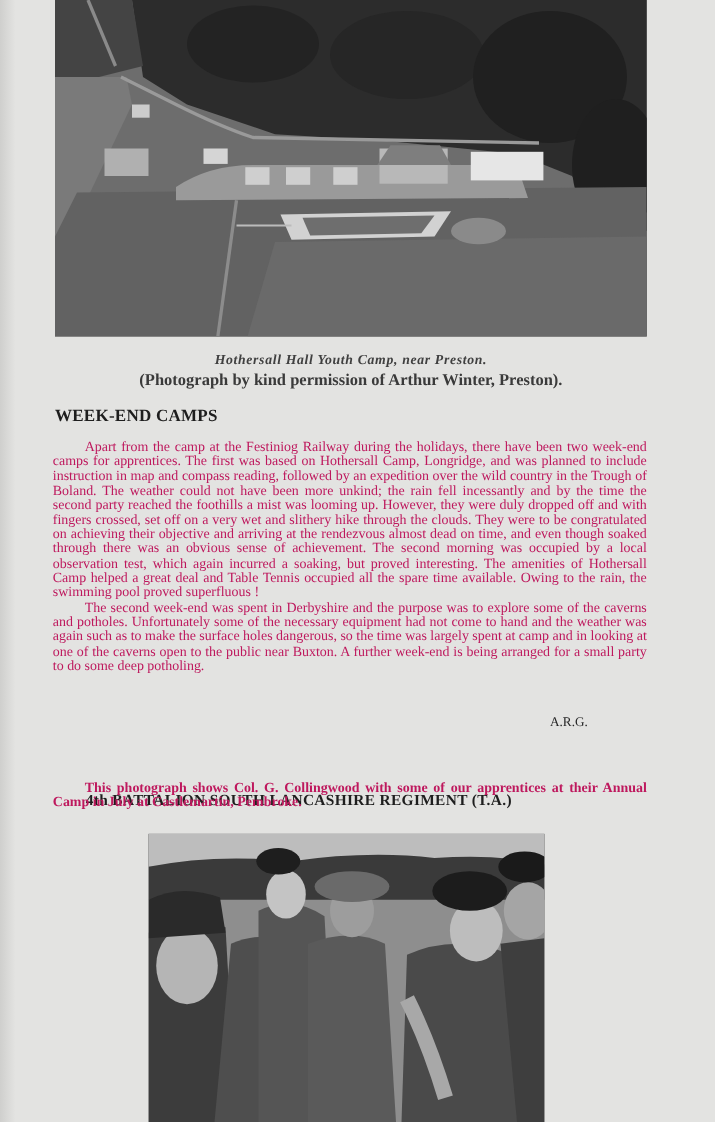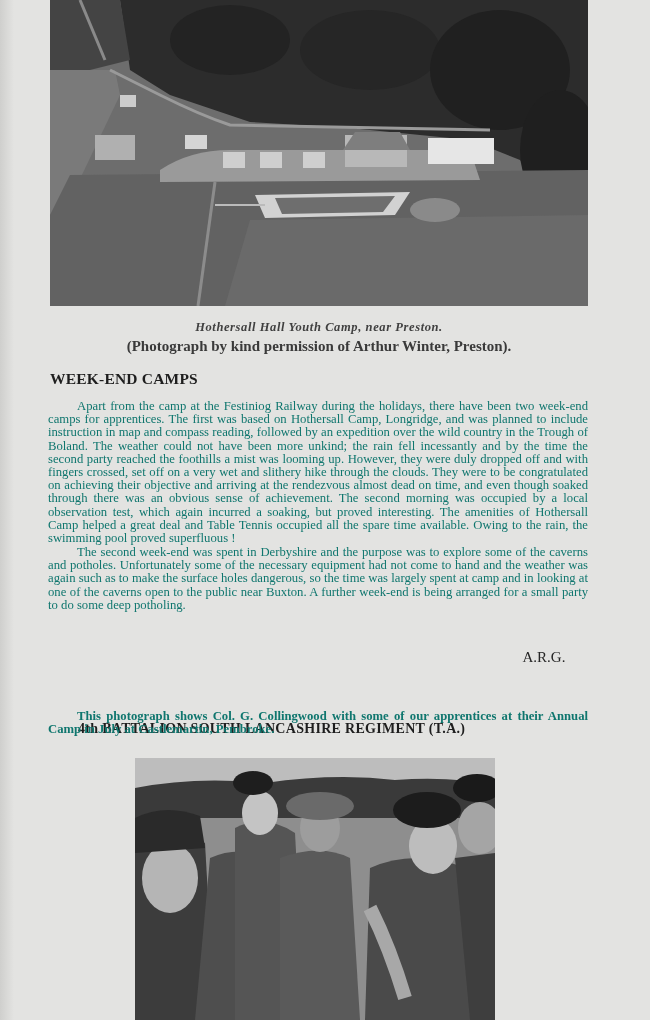--- a/index.html
+++ b/index.html
@@ -25,26 +25,26 @@
   #cap-credit { top:338px; font-size:15px; font-weight:bold; color:#3a3a3a; }
   h2 {
     position:absolute; margin:0; font-weight:bold; color:#1e1e1e;
     font-family:"Liberation Serif", serif;
   }
   #h-weekend { left:50px; top:370px; font-size:15.5px; letter-spacing:0.2px;text-align:center; }
   #h-battalion { left:78px; top:721px; font-size:14px; letter-spacing:0.3px; }
   .para {
     position:absolute; left:48px; width:540px; margin:0;
     font-size:12.7px; line-height:13.2px; text-align:justify;
-    text-indent:29px; color:#0f766e;
+    text-indent:29px; color:#be185d;
   }
   #p1 { top:400px; }
   #p2 { top:546px; }
   #p3 { top:710px;font-weight:bold; }
-  #sig { position:absolute; left:500px; width:88px; top:649px; font-size:15px; text-align:center; }
+  #sig { position:absolute; left:500px; width:88px; top:649px; font-size:12px; text-align:left; }
 </style>
 </head>
 <body>
 
 <div class="page-edge"></div>
 
 <div class="photo" id="photo1">
   <svg width="538" height="306" viewBox="0 0 538 306">
     <rect x="0" y="0" width="538" height="306" fill="#6d6d6d"></rect>
 

